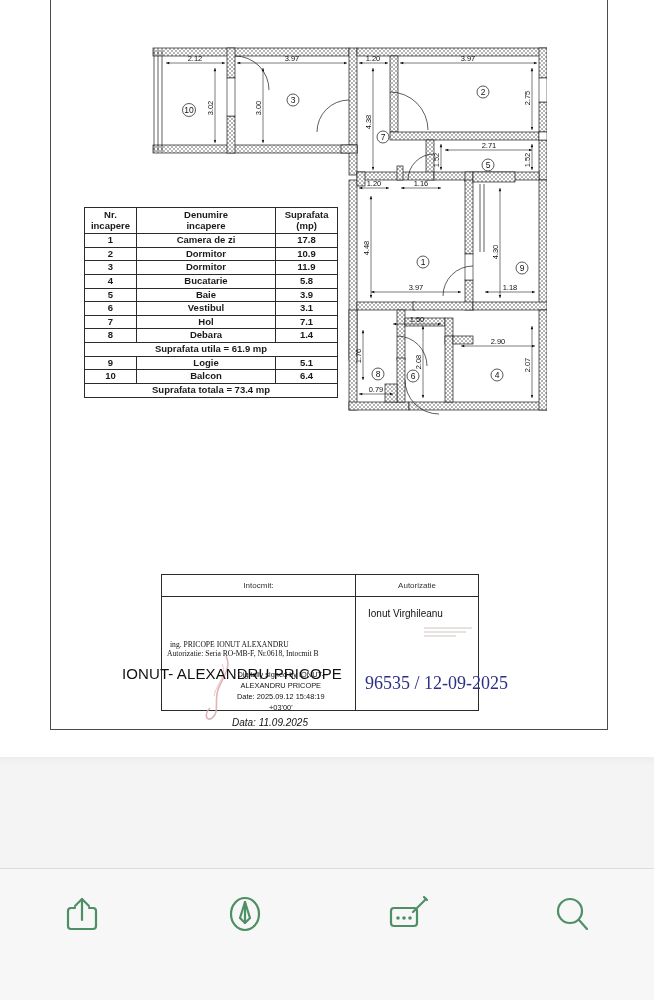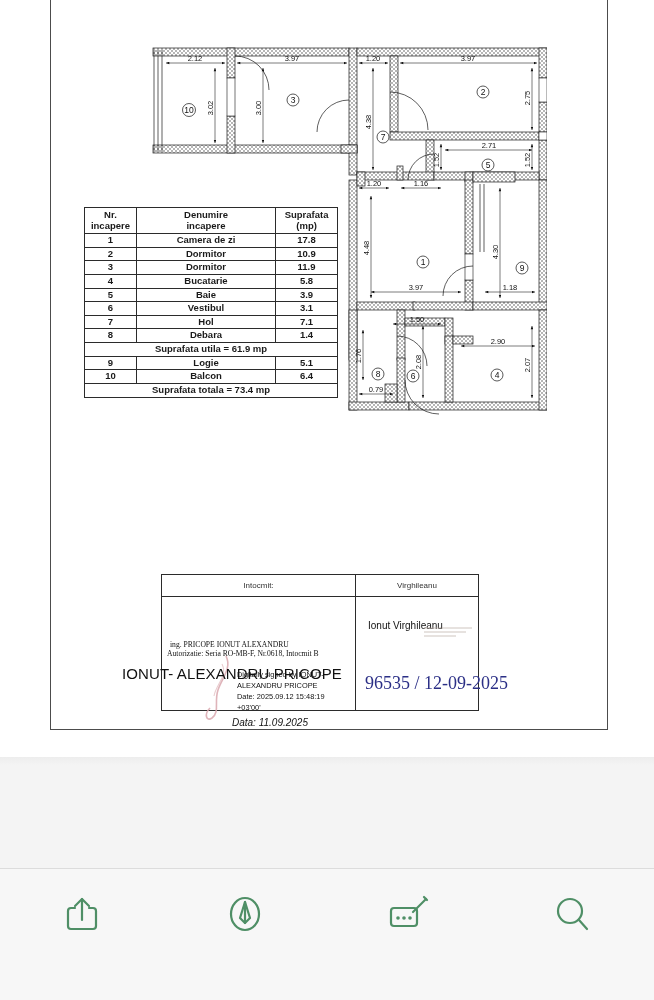--- a/index.html
+++ b/index.html
@@ -56,20 +56,21 @@
   #area-table .c-sup { width: 62px; }
   #area-table thead td { height: 26px; vertical-align: middle; }
   #area-table .summary { text-align: center; }
 
   
   #titleblock {
     position: absolute; left: 161px; top: 574px;
     width: 318px; height: 137px;
     border: 1px solid #2b2b2b;
     background: #fff;
+    text-align: center;
   }
   #tb-head { display: flex; height: 22px; border-bottom: 1px solid #2b2b2b; }
   #tb-head .h-left {
     flex: 0 0 194px; border-right: 1px solid #2b2b2b;
     display: flex; align-items: center; justify-content: center;
     font-size: 8px; color: #333;
   }
   #tb-head .h-right {
     flex: 1; display: flex; align-items: center; justify-content: center;
     font-size: 8px; color: #333;
@@ -99,21 +100,21 @@
   #sig-date {
     position: absolute; left: 70px; top: 120px;
     font-size: 10px; color: #111; font-style: italic;
   }
   #sig-flourish {
     position: absolute; left: 30px; top: 55px;
     width: 70px; height: 70px; pointer-events: none;
   }
 
   #rec-name {
-    position: absolute; left: 12px; top: 22px;
+    position: absolute; left: 12px; top: 10px;
     font-size: 10px; line-height: 1.45; color: #111;
   }
   #rec-stamp {
     position: absolute; left: 66px; top: 27px;
     width: 52px; height: 16px;
   }
   #rec-number {
     position: absolute; left: 9px; top: 76px;
     font-family: "Liberation Serif", serif;
     font-size: 18px; color: #2b2f86;
@@ -389,21 +390,21 @@
           </tr>
         <tr>
             <td class="summary" colspan="3">Suprafata totala = 73.4 mp</td>
           </tr>
       </tbody>
     </table>
 
     <div id="titleblock">
       <div id="tb-head">
         <div class="h-left">Intocmit:</div>
-        <div class="h-right">Virghileanu</div>
+        <div class="h-right">Autorizatie</div>
       </div>
       <div id="tb-body">
 
         <div id="tb-left">
           <div class="eng-line eng-l1">ing. PRICOPE IONUT ALEXANDRU</div>
           <div class="eng-line eng-l2">Autorizatie: Seria RO-MB-F, Nr.0618, Intocmit B</div>
 
           <svg id="sig-flourish" viewBox="0 0 70 70">
             <path d="M34,4 C40,16 30,26 26,38 C22,50 28,60 20,66 C14,70 12,62 18,56" fill="none" stroke="#d9a7ae" stroke-width="1.6" opacity="0.85"></path>
             <path d="M30,12 C36,24 24,32 22,44" fill="none" stroke="#e0b6bb" stroke-width="1.1" opacity="0.7"></path>

